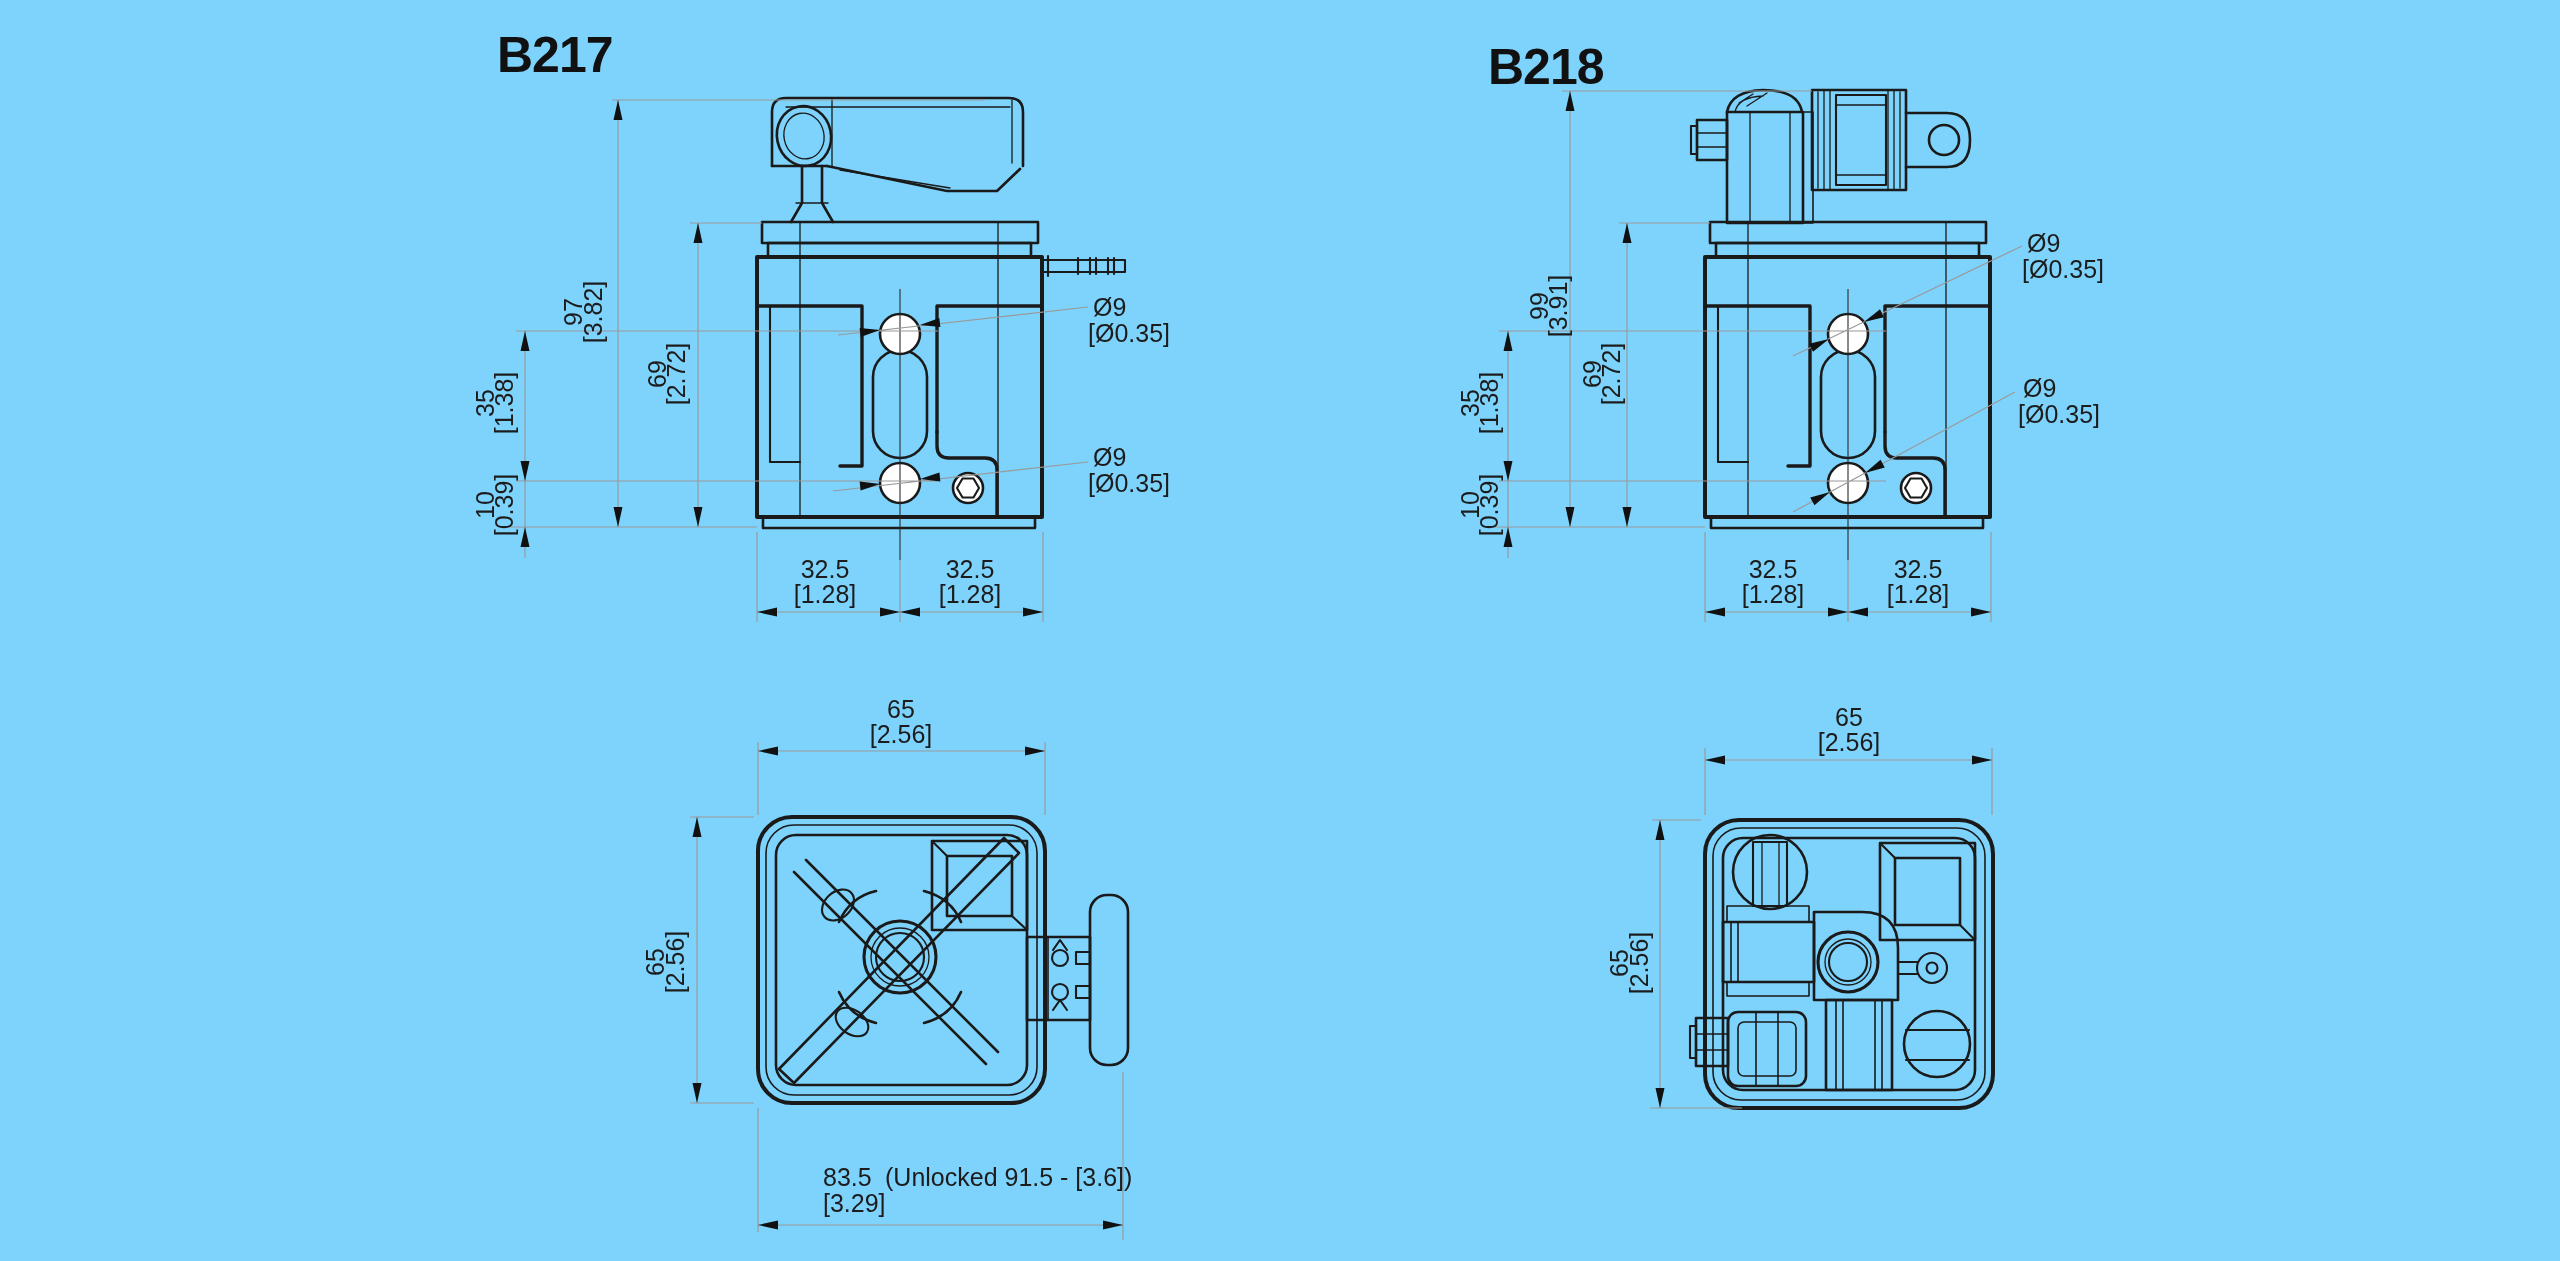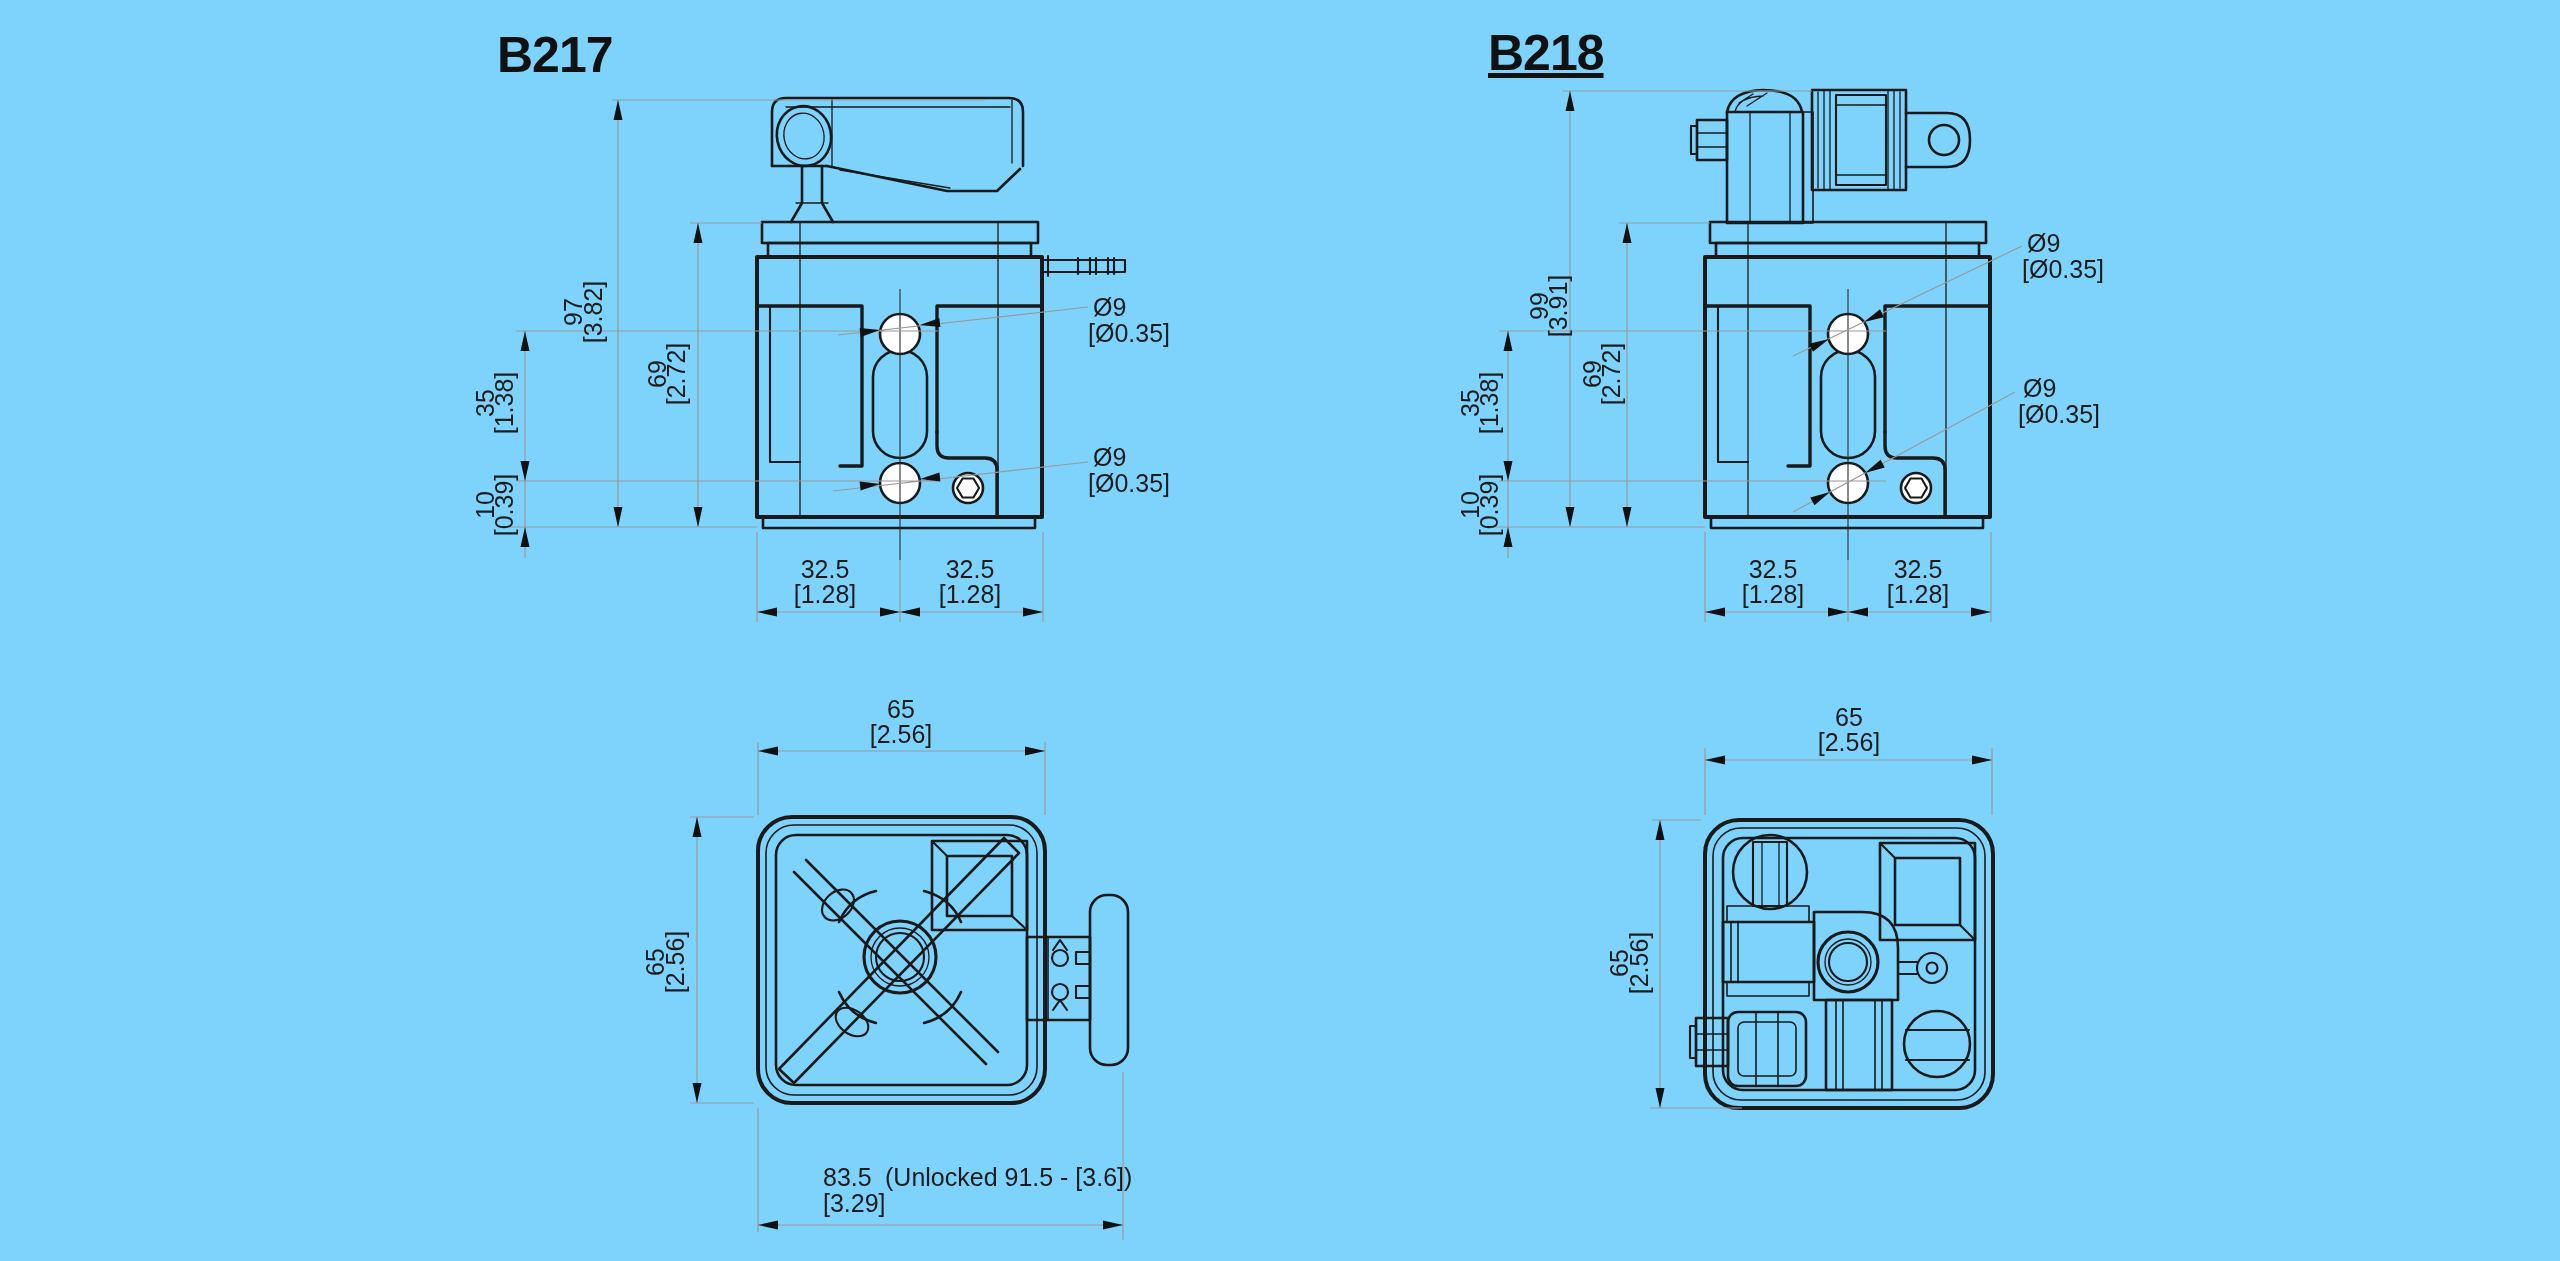--- a/index.html
+++ b/index.html
@@ -16,21 +16,21 @@
   .dim{stroke:#9a9a9a;stroke-width:1.2;fill:none;}
   .cl{stroke:#2a2a2a;stroke-width:1.1;fill:none;}
   .arr{fill:#111;stroke:none;}
 </style>
 </head>
 <body>
 
 <div id="page">
 
   <div class="part-title" style="left:497px;top:26px;">B217</div>
-  <div class="part-title" style="left:1488px;top:24px;text-decoration:underline;">B218</div>
+  <div class="part-title" style="left:1488px;top:38px;">B218</div>
 
   <svg style="left:440px;top:80px;" width="760" height="575" viewBox="440 80 760 575">
     <g>
 
       <path class="ln w25" d="M772,166 V112 Q772,98 786,98 H1009 Q1023,98 1023,112 V166"></path>
       <path class="ln w25" d="M772,166 H827"></path>
       <path class="ln w25" d="M827,166 L947,191 H997 L1020,169"></path>
       <path class="ln w1" d="M840,170 L950,188"></path>
       <ellipse class="ln w25" cx="804" cy="136" rx="27" ry="30" transform="rotate(-12 804 136)"></ellipse>
       <ellipse class="ln w1" cx="804" cy="136" rx="20" ry="23" transform="rotate(-12 804 136)"></ellipse>

